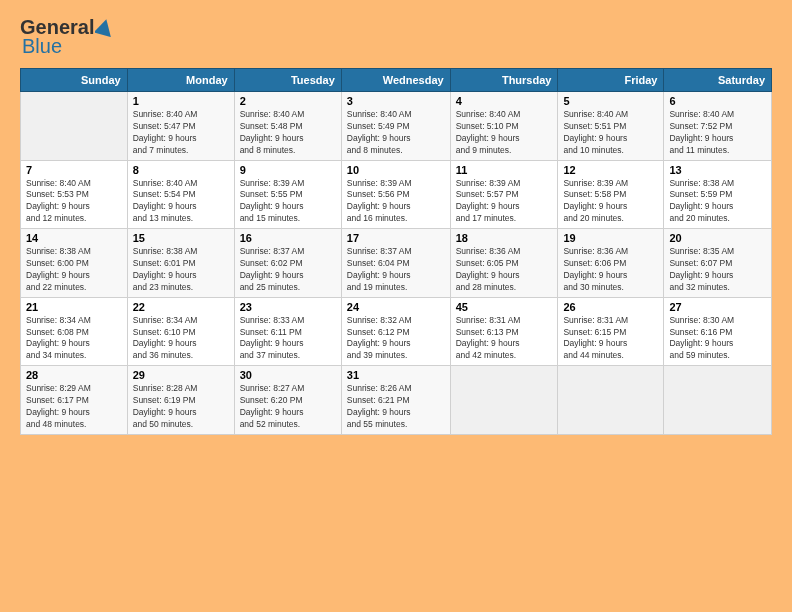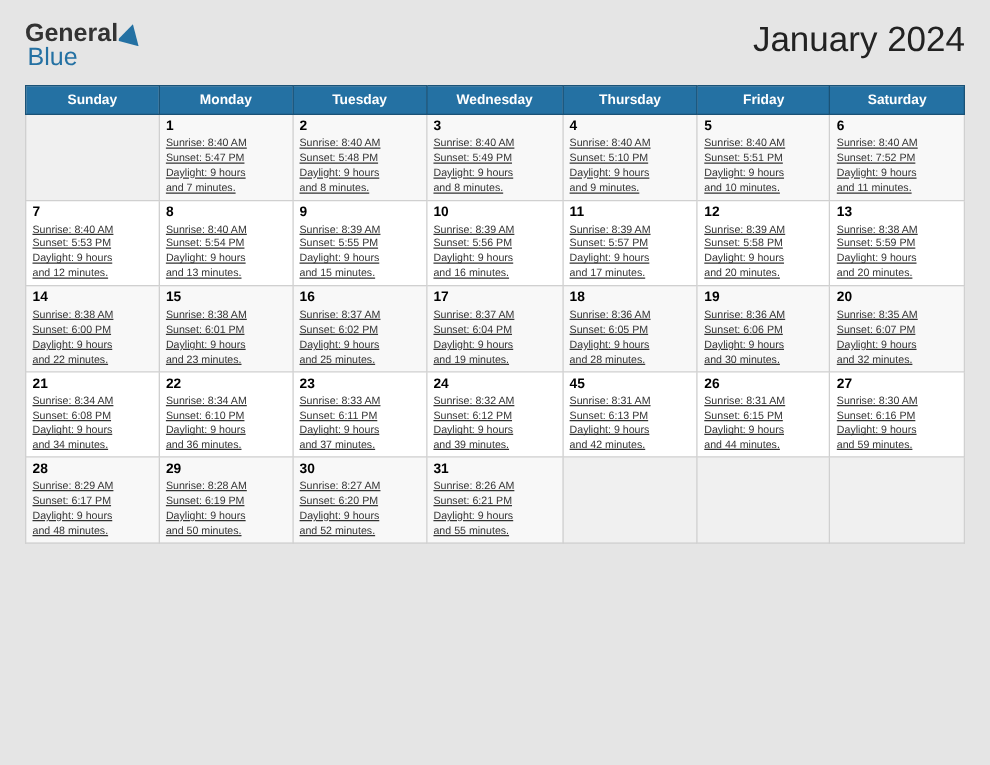--- a/index.html
+++ b/index.html
@@ -7,21 +7,21 @@
       font-family: Arial, sans-serif;
       background: #fff;
       width: 792px;
       height: 612px;
       overflow: hidden;
     }
     .page {
       width: 792px;
       height: 612px;
       padding: 16px 20px 12px 20px;
-      background: #e5e5e5;
+      background: #fdba74;
     }
     .header {
       display: flex;
       justify-content: space-between;
       align-items: flex-start;
       margin-bottom: 10px;
     }
     .title-block {
       text-align: right;
     }
@@ -35,21 +35,21 @@
       color: #444;
     }
     table {
       width: 100%;
       border-collapse: collapse;
       font-size: 9.5px;
     }
     thead tr th {
       background-color: #2471a3;
       color: #fff;
-      text-align: center;
+      text-align: right;
       padding: 5px 6px;
       font-size: 11px;
       font-weight: bold;
       border: 1px solid #1a5276;
     }
     tbody tr td {
       border: 1px solid #d0d0d0;
       padding: 3px 5px;
       vertical-align: top;
       background: #fff;
@@ -61,21 +61,20 @@
     .day-num {
       font-weight: bold;
       font-size: 11px;
       margin-bottom: 2px;
       display: block;
     }
     .day-info {
       font-size: 8.5px;
       color: #333;
       line-height: 1.4;
-      text-decoration: underline;
     }
     td.empty {
       background: #f0f0f0 !important;
     }
     .logo-wrapper {
       display: flex;
       flex-direction: column;
       align-items: flex-start;
     }
     .logo-combined {
@@ -91,21 +90,20 @@
     <div class="logo-wrapper">
       <div class="logo-combined">
         <span style="font-size:20px;font-weight:bold;color:#333;">General</span>
         <svg width="18" height="18" viewBox="0 0 18 18" style="margin:0 1px;">
           <polygon points="9,0 18,16 0,16" fill="#2471a3" transform="rotate(15,9,9)"></polygon>
         </svg>
       </div>
       <span style="font-size:20px;font-weight:normal;color:#2471a3;margin-top:-4px;margin-left:2px;">Blue</span>
     </div>
     <div class="title-block">
-      <div class="main-title">January 2024</div>
     </div>
   </div>
 
   <table>
     <thead>
       <tr>
       <th>Sunday</th>
           <th>Monday</th>
           <th>Tuesday</th>
           <th>Wednesday</th>

